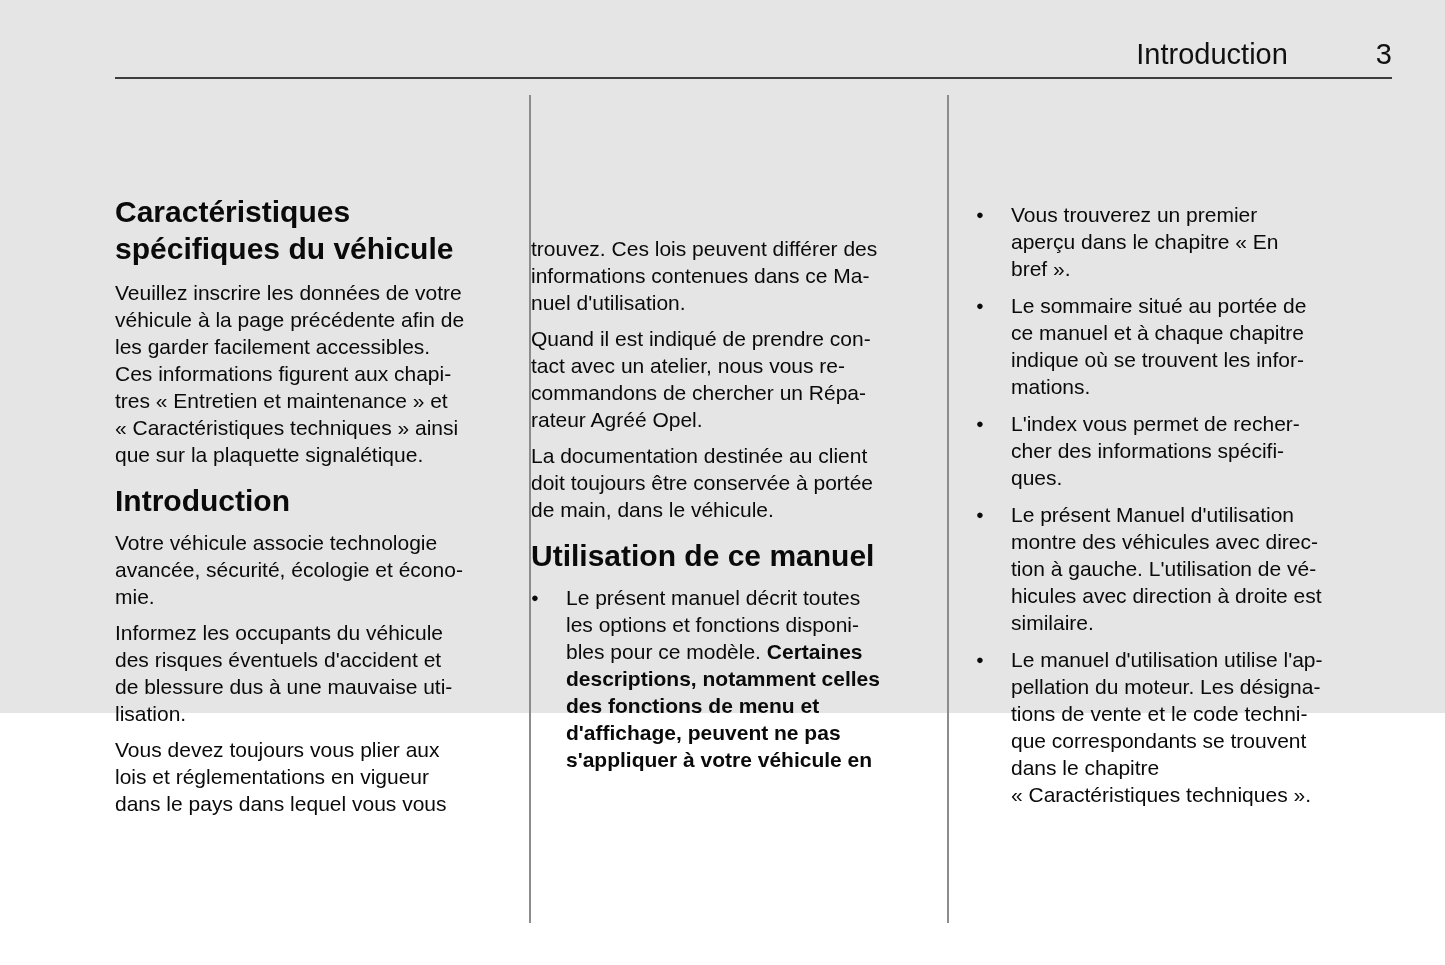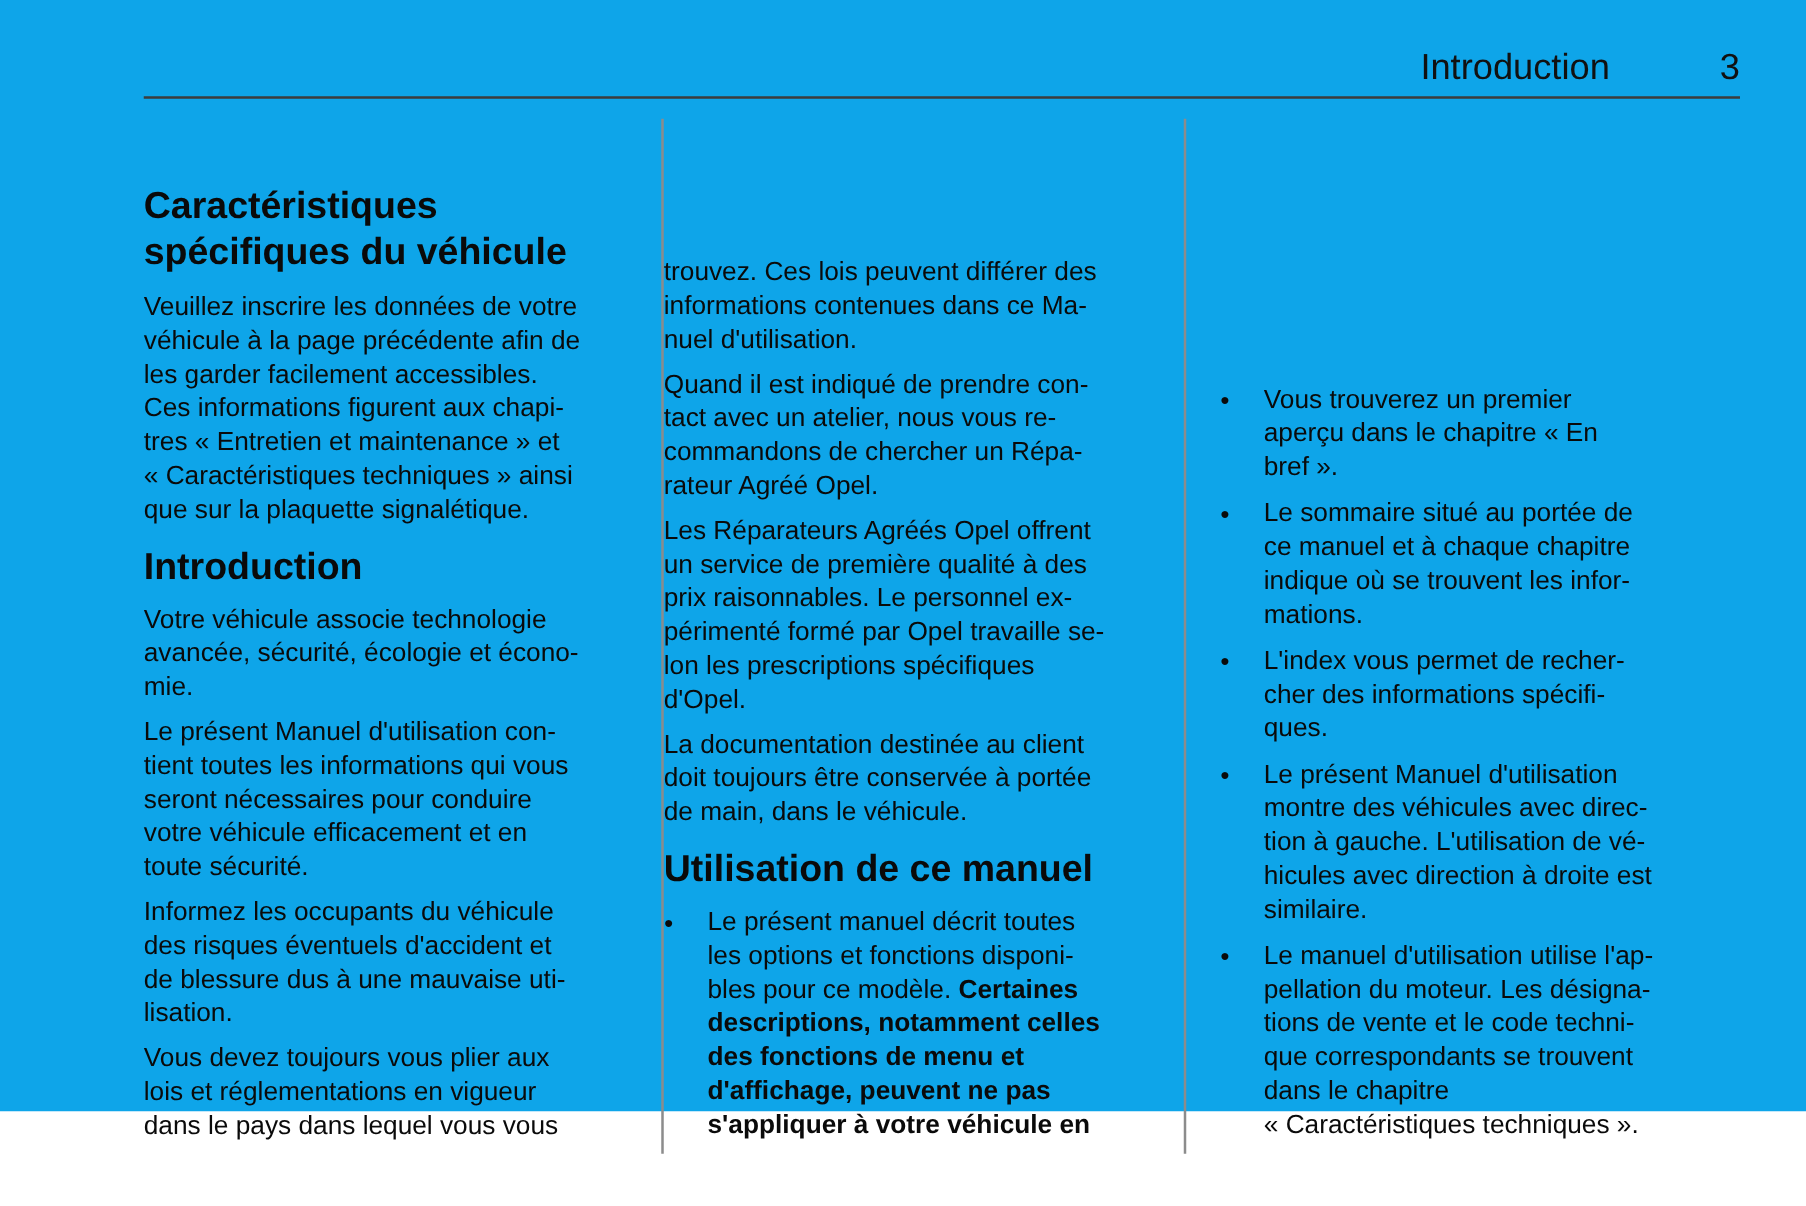--- a/index.html
+++ b/index.html
@@ -4,37 +4,37 @@
 <style>
   * { box-sizing: border-box; }
   html, body { margin: 0; padding: 0; }
   body {
     width: 1445px; height: 965px;
     background: #ffffff;
     font-family: "Liberation Sans", "DejaVu Sans", sans-serif;
     color: #0a0a0a;
     overflow: hidden;
   }
-  .page { position: relative; width: 1445px; height: 889px; background: #0ea5e9; }
+  .page { position: relative; width: 1445px; height: 713px; background: #e5e5e5; }
 
   .header {
     position: absolute; top: 38px; left: 115px; width: 1277px;
     display: flex; justify-content: flex-end; align-items: baseline;
     font-size: 29px; font-weight: 400; color: #111;
   }
   .header-page { margin-left: 88px; }
 
   .rule {
     position: absolute; top: 77px; left: 115px; width: 1277px;
     height: 2px; background: #3d3d3d;
   }
 
   .columns {
     position: absolute; top: 95px; left: 115px; width: 1286px;
-    display: flex; align-items: flex-end;
+    display: flex; align-items: center;
   }
   .col1 { width: 398px; margin-right: 16px; }
   .col2 { width: 394px; margin-right: 22px; }
   .col3 { width: 400px; margin-left: 27px; }
   .divider { width: 2px; height: 828px; background: #8c8c8c; flex-shrink: 0; }
 
   .para {
     margin: 0 0 9px 0;
     font-size: 21px; line-height: 27px;
     white-space: pre-line;
@@ -78,50 +78,39 @@
 véhicule à la page précédente afin de
 les garder facilement accessibles.
 Ces informations figurent aux chapi-
 tres « Entretien et maintenance » et
 « Caractéristiques techniques » ainsi
 que sur la plaquette signalétique.</p>
       <h2 class="heading">Introduction</h2>
       <p class="para">Votre véhicule associe technologie
 avancée, sécurité, écologie et écono-
 mie.</p>
-      <p class="para">Le présent Manuel d'utilisation con-
-tient toutes les informations qui vous
-seront nécessaires pour conduire
-votre véhicule efficacement et en
-toute sécurité.</p>
       <p class="para">Informez les occupants du véhicule
 des risques éventuels d'accident et
 de blessure dus à une mauvaise uti-
 lisation.</p>
       <p class="para">Vous devez toujours vous plier aux
 lois et réglementations en vigueur
 dans le pays dans lequel vous vous</p>
     </section>
 
     <div class="divider"></div>
 
     <section class="col2">
       <p class="para">trouvez. Ces lois peuvent différer des
 informations contenues dans ce Ma-
 nuel d'utilisation.</p>
       <p class="para">Quand il est indiqué de prendre con-
 tact avec un atelier, nous vous re-
 commandons de chercher un Répa-
 rateur Agréé Opel.</p>
-      <p class="para">Les Réparateurs Agréés Opel offrent
-un service de première qualité à des
-prix raisonnables. Le personnel ex-
-périmenté formé par Opel travaille se-
-lon les prescriptions spécifiques
-d'Opel.</p>
       <p class="para">La documentation destinée au client
 doit toujours être conservée à portée
 de main, dans le véhicule.</p>
       <h2 class="heading">Utilisation de ce manuel</h2>
       <div class="bullet">
           <span class="marker">●</span>
           <div class="btext"><span>Le présent manuel décrit toutes
 les options et fonctions disponi-
 bles pour ce modèle. </span><span class="bold">Certaines
 descriptions, notamment celles

